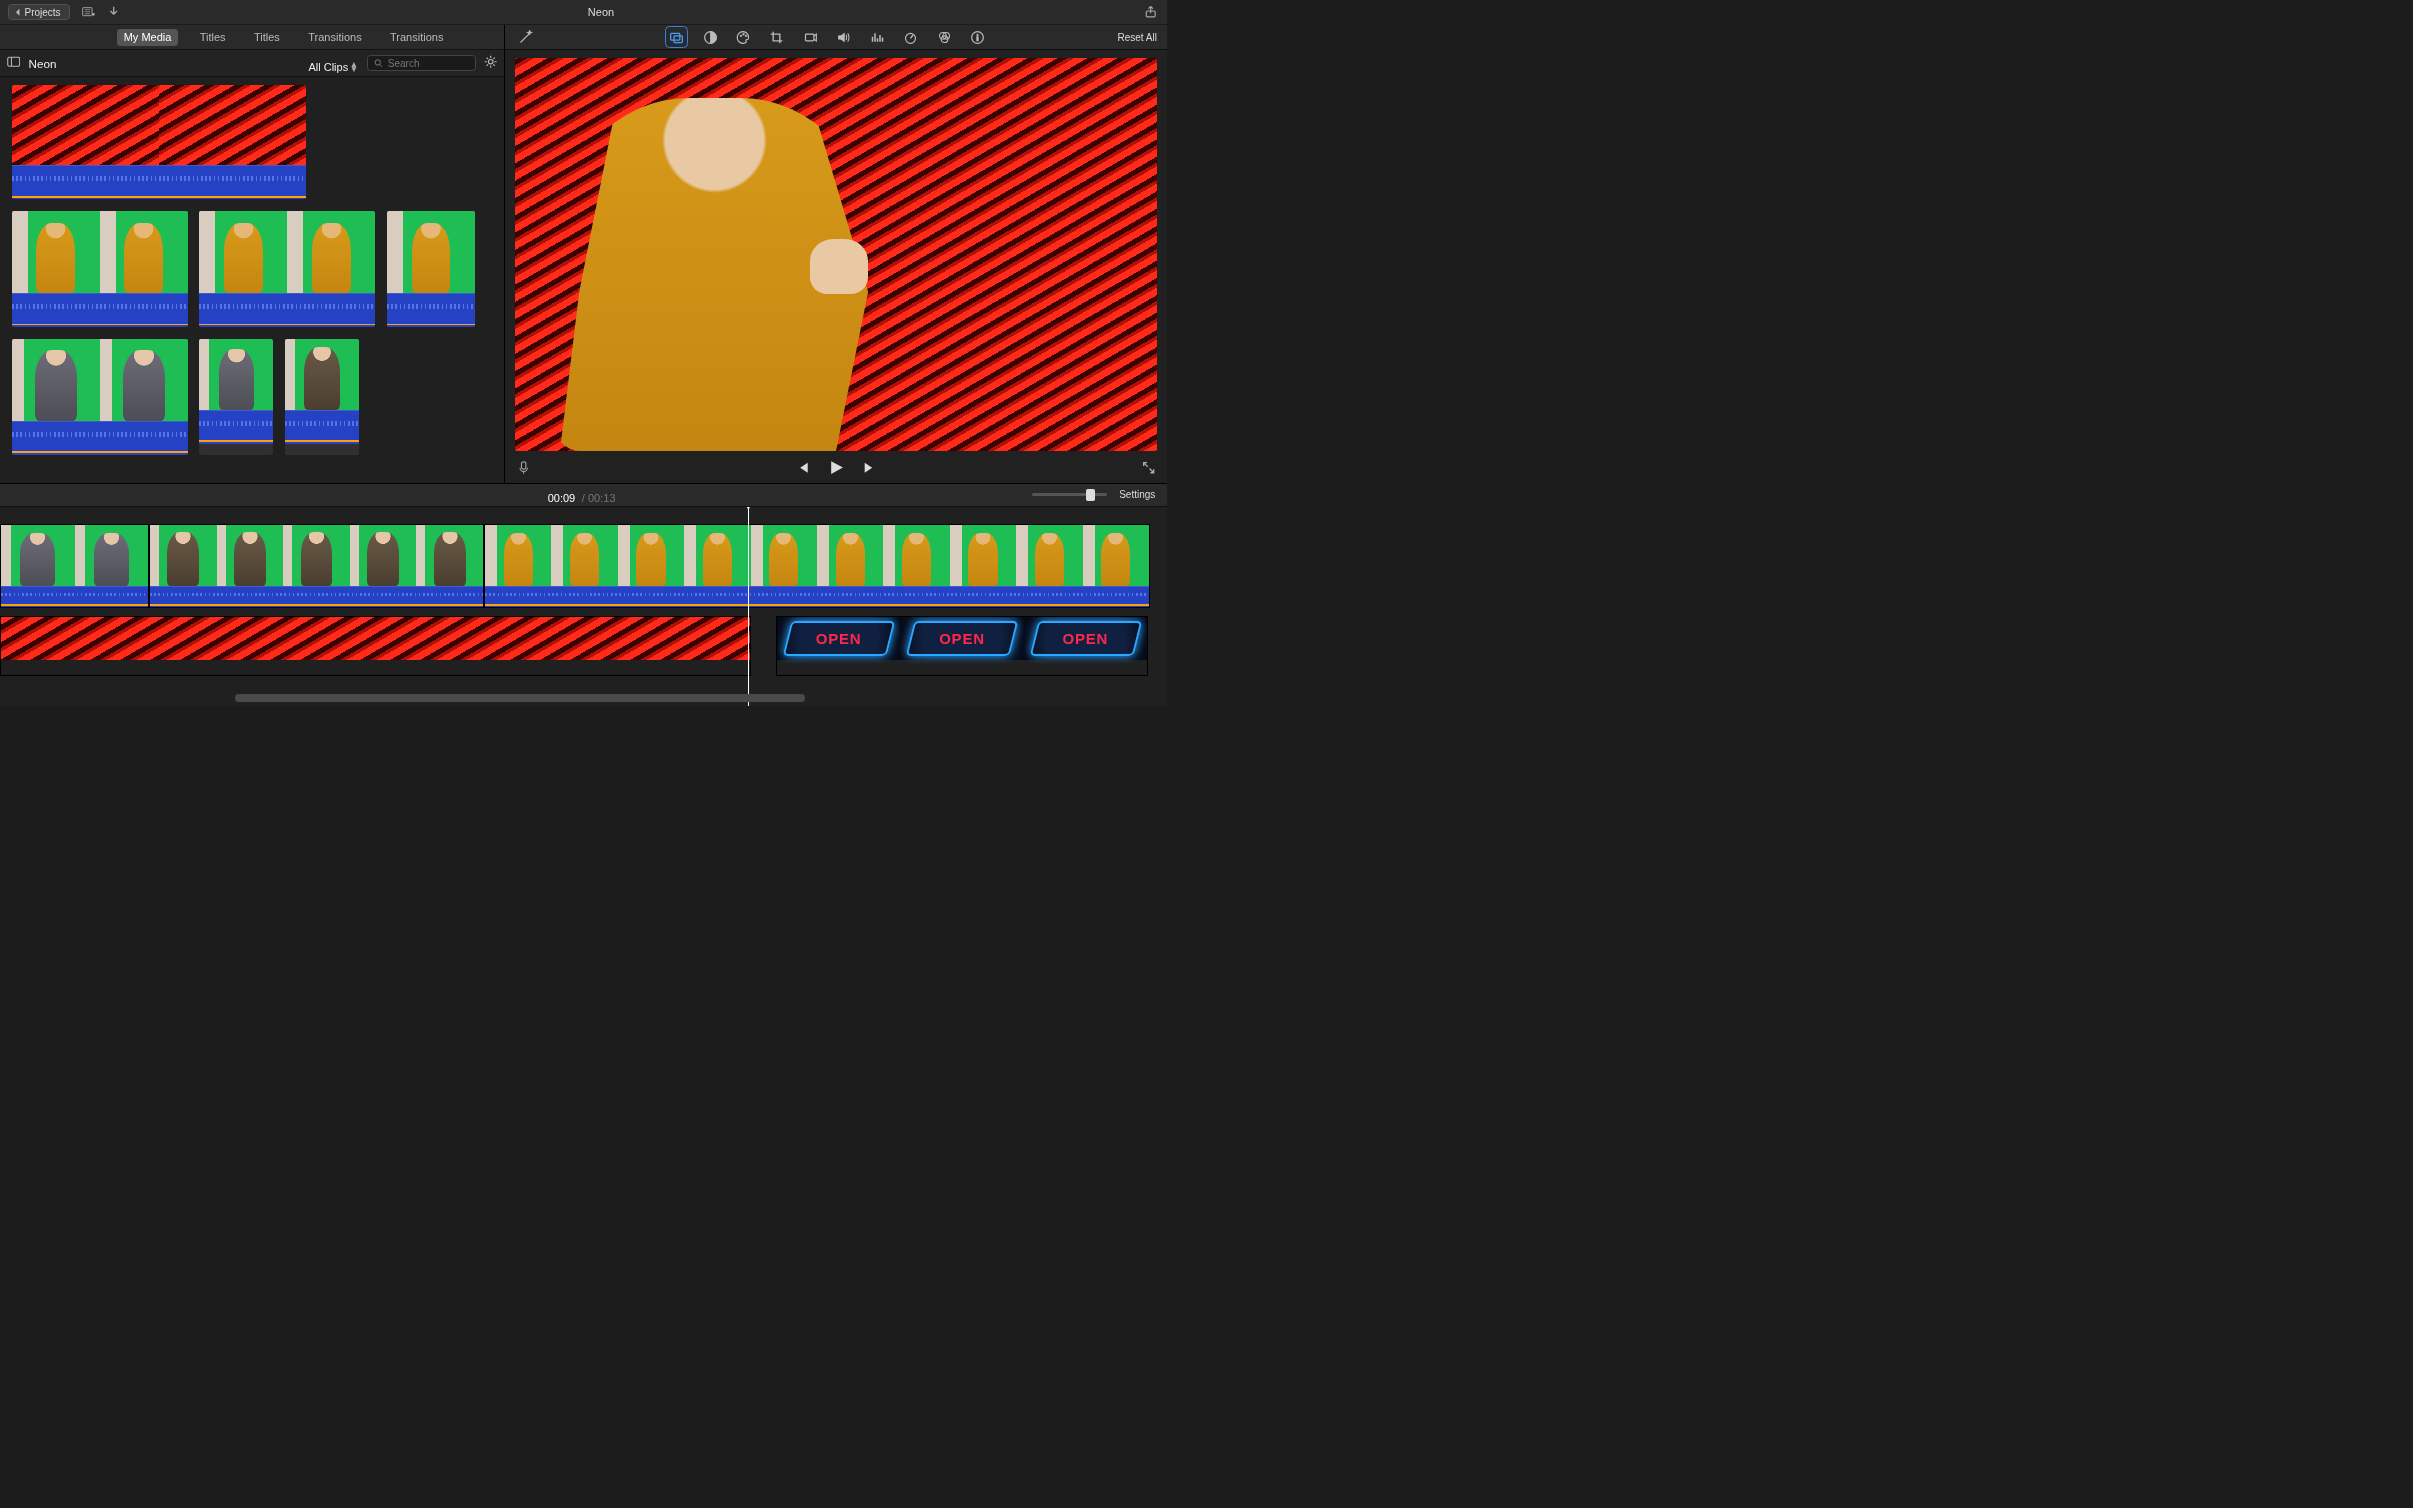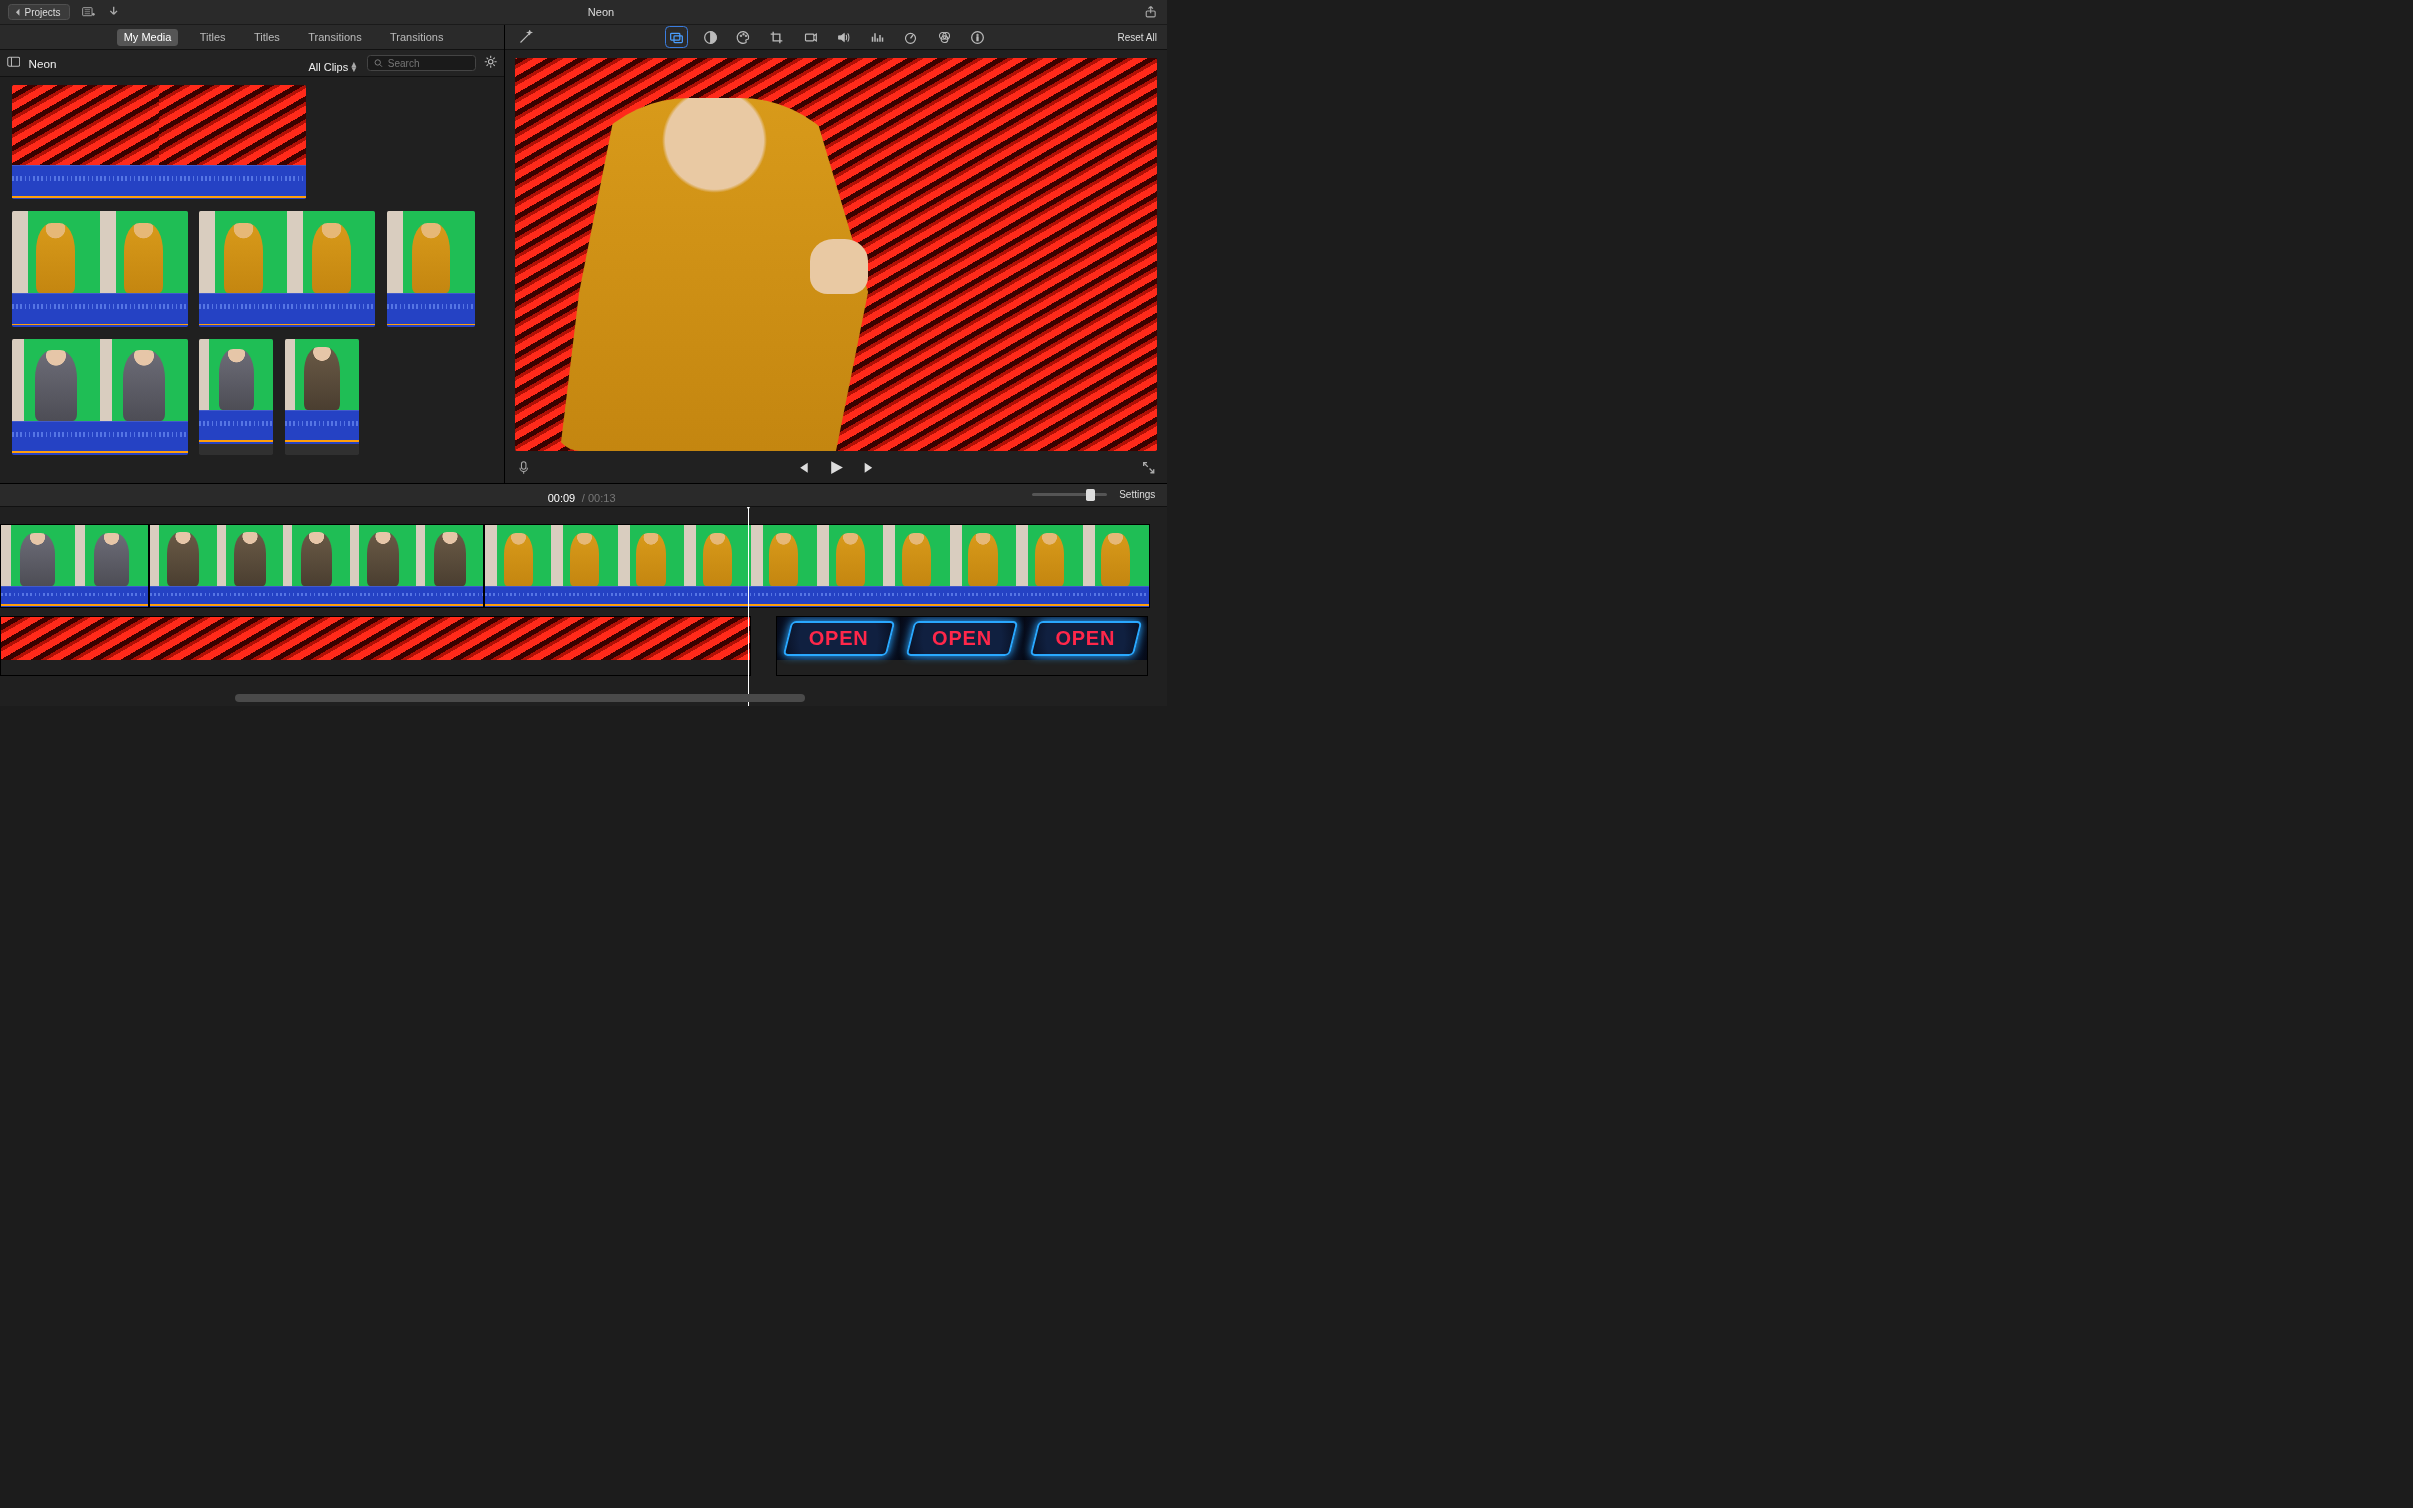--- a/index.html
+++ b/index.html
@@ -93,21 +93,21 @@
   background:radial-gradient(circle at 50% 8%, #e6b877 0 14%, transparent 15%),
              linear-gradient(#d89a1a,#c48610); border-radius:40% 40% 10% 10%; }
 .green-grey { background:linear-gradient(90deg,#d9cdbf 0 14%, #1fbe55 14% 100%); position:relative; }
 .green-grey::after { content:""; position:absolute; left:26%; top:14%; width:48%; height:86%;
   background:radial-gradient(circle at 50% 8%, #e6c6a8 0 14%, transparent 15%),
              linear-gradient(#6d6d78,#4d4d55); border-radius:40% 40% 10% 10%; }
 .green-brown { background:linear-gradient(90deg,#d9cdbf 0 14%, #1fbe55 14% 100%); position:relative; }
 .green-brown::after { content:""; position:absolute; left:26%; top:12%; width:48%; height:88%;
   background:radial-gradient(circle at 50% 8%, #e6c6a8 0 14%, transparent 15%),
              linear-gradient(#6a5a46,#4a3e30); border-radius:40% 40% 10% 10%; }
-.open-sign { background:radial-gradient(circle at 50% 50%, #102040 0 60%, #050814 100%); position:relative; display:flex; align-items:center; justify-content:center; color:#ff274a; font-weight:900; font-size:20px; letter-spacing:0.8px;text-align:center; }
+.open-sign { background:radial-gradient(circle at 50% 50%, #102040 0 60%, #050814 100%); position:relative; display:flex; align-items:center; justify-content:center; color:#ff274a; font-weight:900; font-size:15px; letter-spacing:0.8px;text-align:center; }
 .open-sign::before { content:""; position:absolute; inset:10% 8%; border:2.5px solid #29a8ff; border-radius:5px; transform:skewX(-14deg); box-shadow:0 0 8.4px #29a8ff; }
 
 
 .viewer-canvas .bg { position:absolute; inset:0; }
 .viewer-canvas .fg { position:absolute; left:6%; top:10%; width:50%; height:90%;
   background:radial-gradient(circle at 50% 12%, #e9c9a3 0 14%, transparent 15%),
              linear-gradient(#d89a1a,#c48610);
   border-radius:42% 42% 8% 8%;
   clip-path:polygon(20% 0,80% 0,98% 55%,88% 100%,2% 100%,8% 55%); }
 .viewer-canvas .thumb { position:absolute; left:46%; top:46%; width:9%; height:14%;

